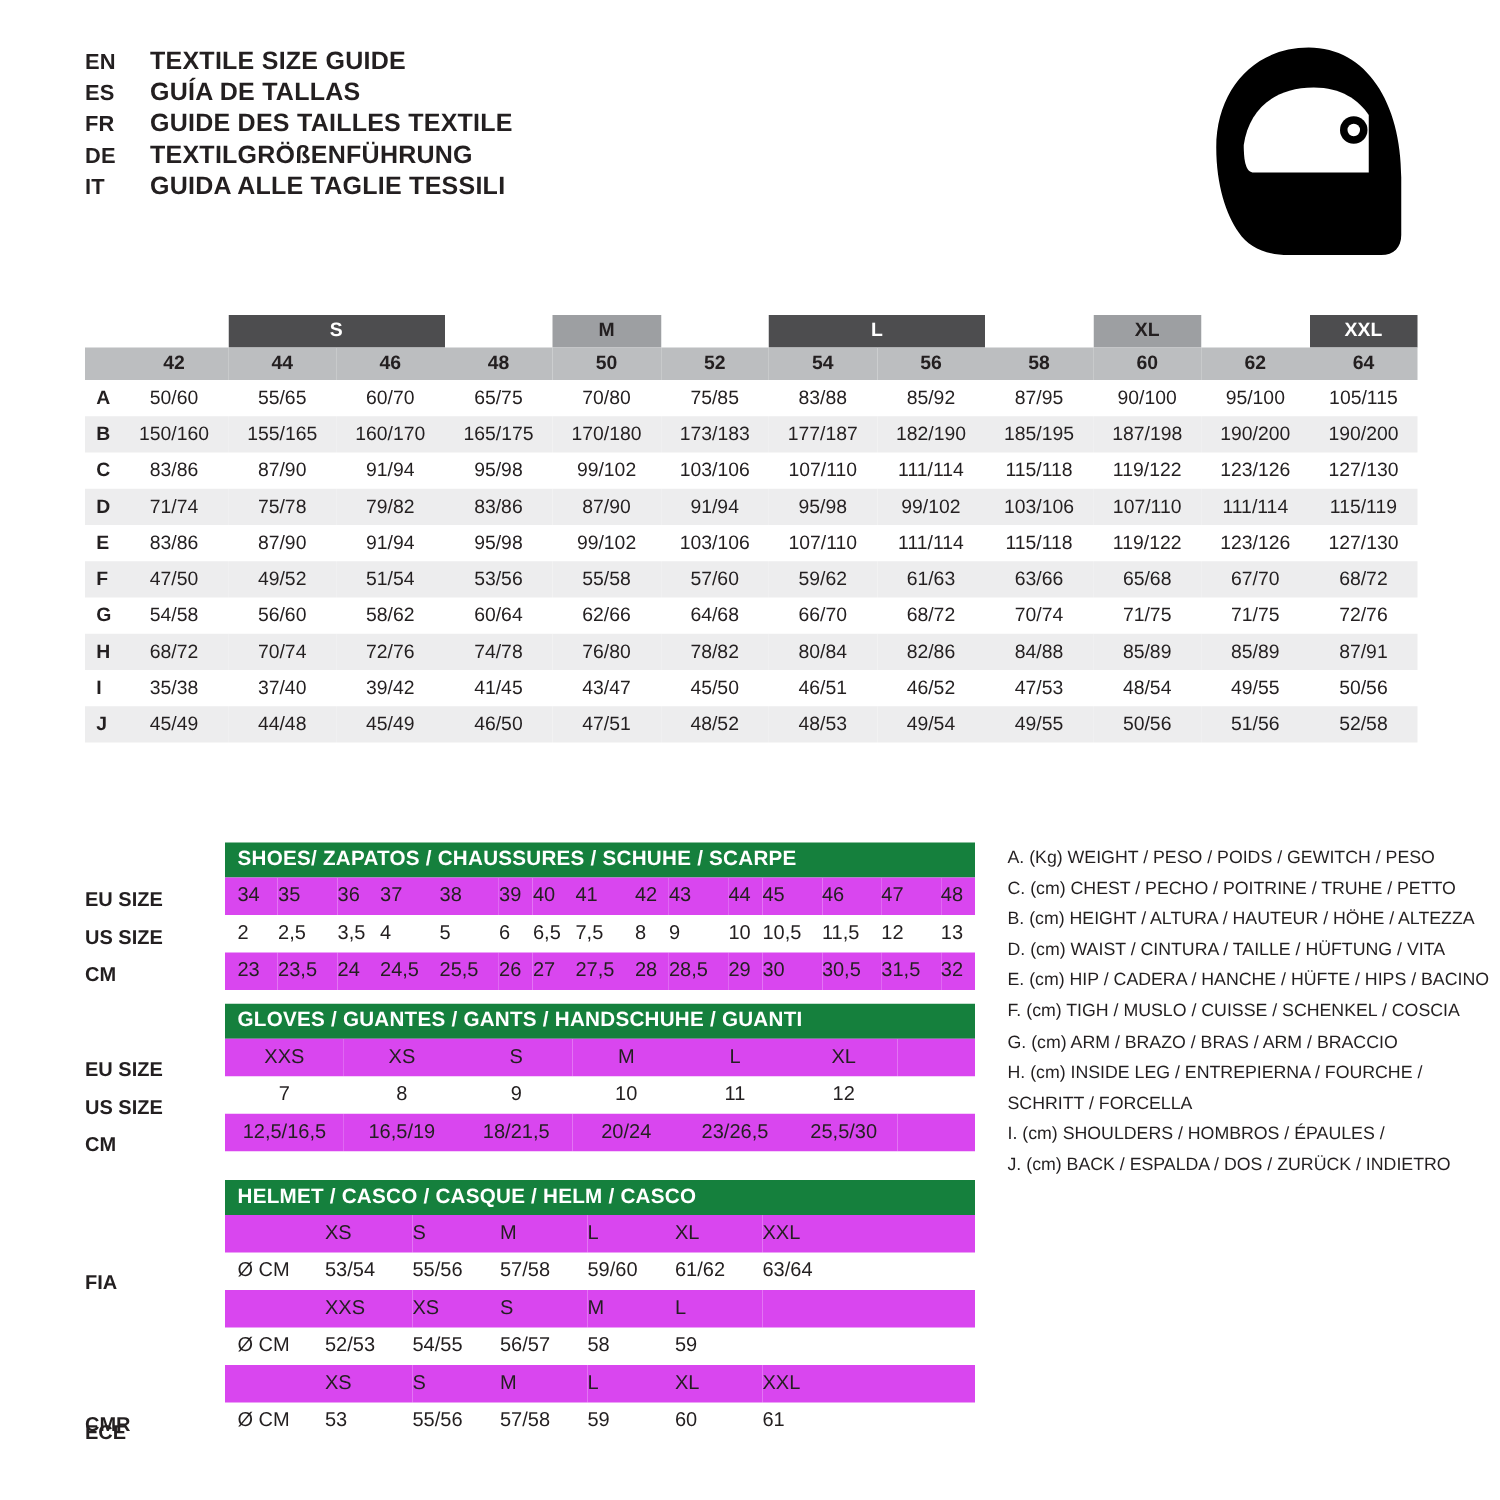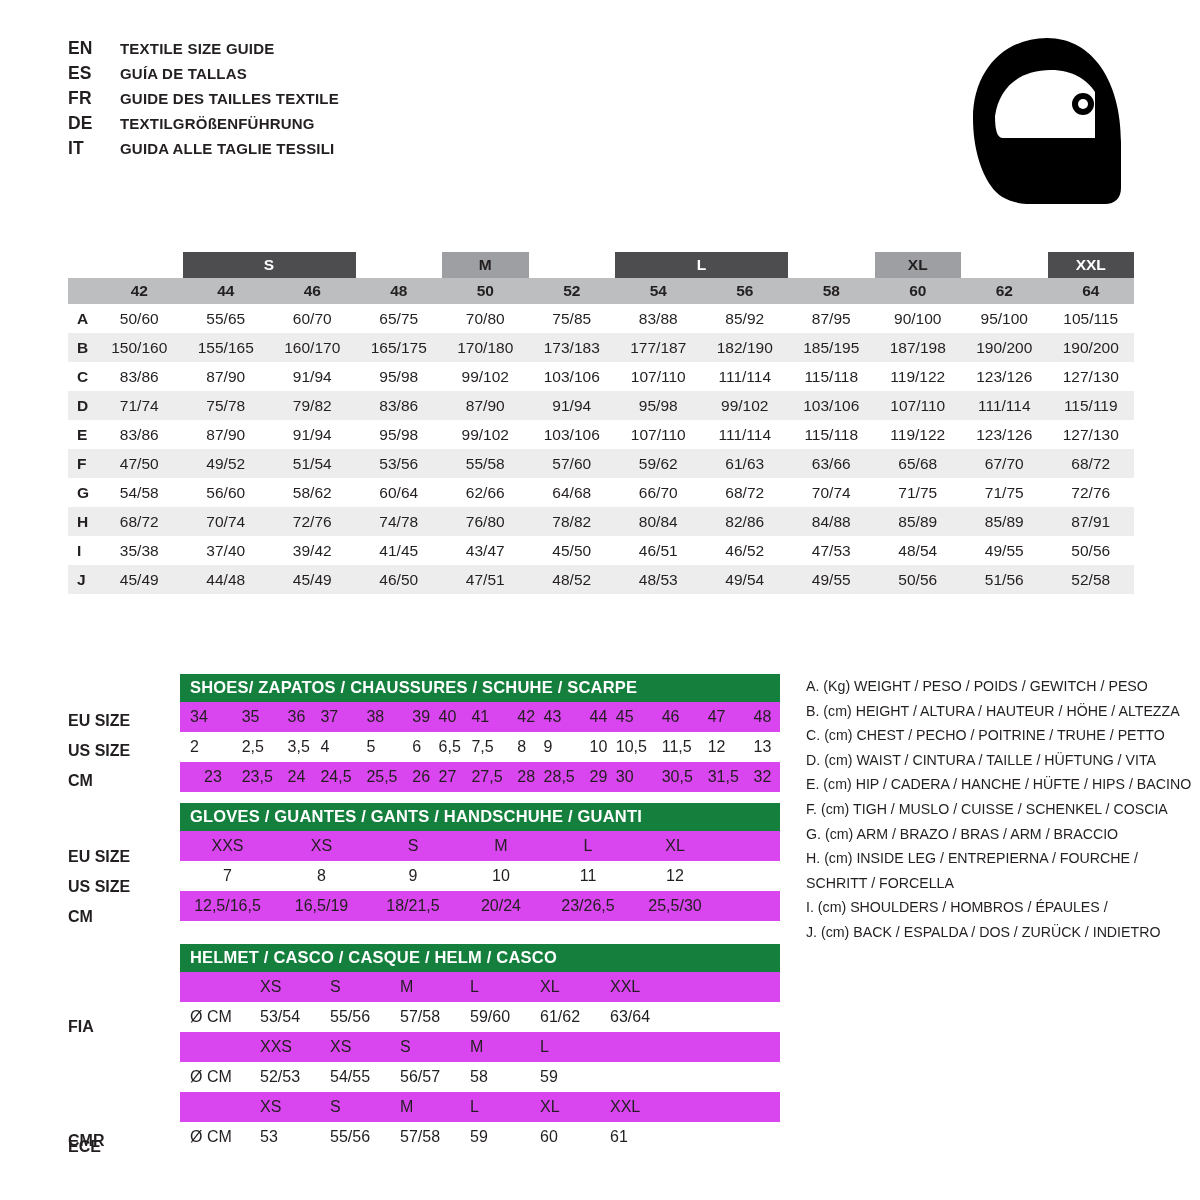--- a/index.html
+++ b/index.html
@@ -13,21 +13,21 @@
     overflow:hidden;
   }
   .page { position:relative; width:1196px; height:1200px; }
 
   
   .title-block { position:absolute; left:68px; top:38px; }
   .title-row { display:flex; align-items:baseline; height:25px; }
   .title-lang {
     width:52px; font-size:17.5px; font-weight:bold; letter-spacing:0.2px;
   }
-  .title-text { font-size:15px; font-weight:bold; letter-spacing:0.2px; white-space:nowrap; }
+  .title-text { font-size:20px; font-weight:bold; letter-spacing:0.2px; white-space:nowrap; }
 
   
   .helmet { position:absolute; left:955px; top:30px; width:185px; height:185px; }
 
   
   .main-table {
     position:absolute; left:68px; top:252px;
     width:1066px;
     border-collapse:collapse;
     font-size:15.5px;
@@ -320,21 +320,21 @@
           <td class="cell-l">7,5</td>
           <td class="cell-l">8</td>
           <td class="cell-l">9</td>
           <td class="cell-l">10</td>
           <td class="cell-l">10,5</td>
           <td class="cell-l">11,5</td>
           <td class="cell-l">12</td>
           <td class="cell-l">13</td>
         </tr>
         <tr class="shade">
-          <td class="cell-l" style="padding-left:24px;">23</td>
+          <td class="cell-l" style="padding-left:10px;">23</td>
           <td class="cell-l">23,5</td>
           <td class="cell-l">24</td>
           <td class="cell-l">24,5</td>
           <td class="cell-l">25,5</td>
           <td class="cell-l">26</td>
           <td class="cell-l">27</td>
           <td class="cell-l">27,5</td>
           <td class="cell-l">28</td>
           <td class="cell-l">28,5</td>
           <td class="cell-l">29</td>
@@ -455,22 +455,22 @@
         </tr>
       </tbody>
     </table>
   </div>
   <div class="side-labels" style="left:68px; top:1018px;">FIA</div>
   <div class="side-labels" style="left:68px; top:1132px;">CMR</div>
   <div class="side-labels" style="left:68px; top:1138px;">ECE</div>
 
   <div class="legend">
     <div>A. (Kg) WEIGHT / PESO / POIDS / GEWITCH / PESO</div>
+    <div>C. (cm) CHEST / PECHO / POITRINE / TRUHE / PETTO</div>
     <div>B. (cm) HEIGHT / ALTURA / HAUTEUR / HÖHE / ALTEZZA</div>
-    <div>C. (cm) CHEST / PECHO / POITRINE / TRUHE / PETTO</div>
     <div>D. (cm) WAIST / CINTURA / TAILLE / HÜFTUNG / VITA</div>
     <div>E. (cm) HIP / CADERA / HANCHE / HÜFTE / HIPS / BACINO</div>
     <div>F. (cm) TIGH / MUSLO / CUISSE / SCHENKEL / COSCIA</div>
     <div>G. (cm) ARM / BRAZO / BRAS / ARM / BRACCIO</div>
     <div>H. (cm) INSIDE LEG / ENTREPIERNA / FOURCHE /</div>
     <div>SCHRITT / FORCELLA</div>
     <div>I. (cm) SHOULDERS / HOMBROS / ÉPAULES /</div>
     <div>J. (cm) BACK / ESPALDA / DOS / ZURÜCK / INDIETRO</div>
   </div>
 

